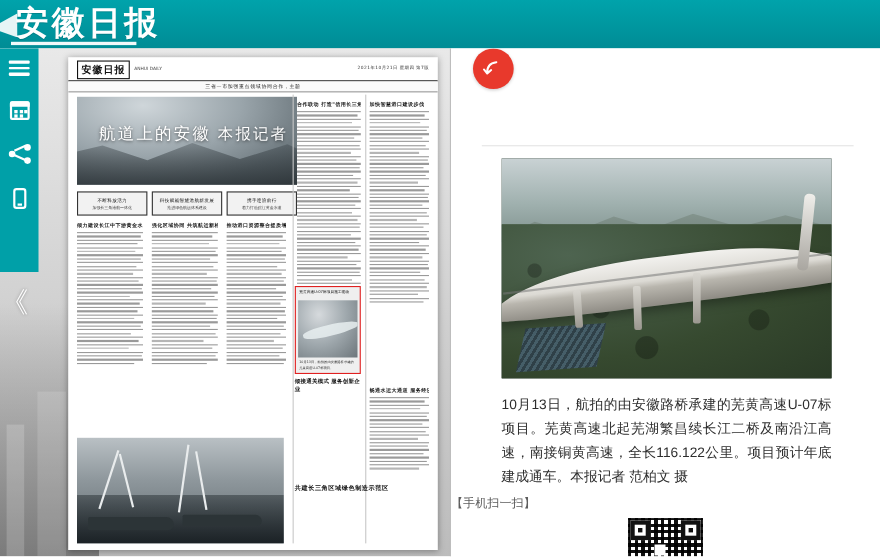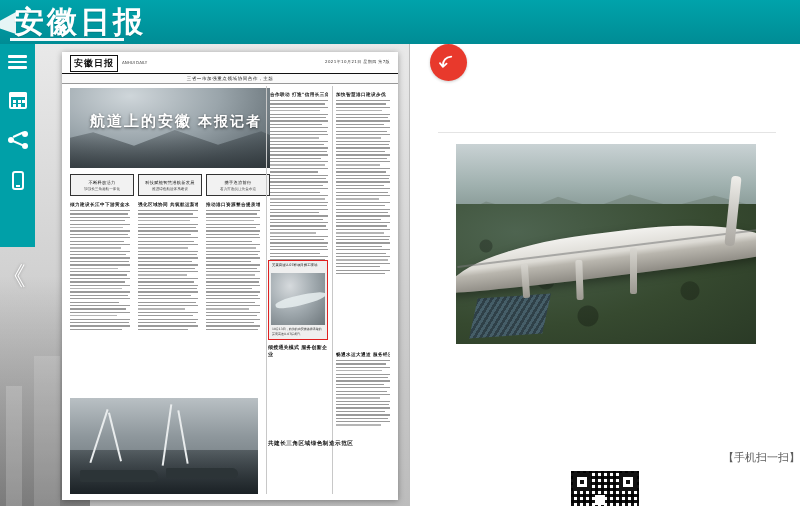--- a/index.html
+++ b/index.html
@@ -197,21 +197,21 @@
       radial-gradient(ellipse at 30% 10%, #cfd6da 0%, #9aa5ab 45%, #6f7a80 75%, #565f64 100%);
     overflow: hidden;
   }
   .hero-photo::before {
     content: ""; position: absolute; left: -10%; bottom: -10%; width: 120%; height: 70%;
     background: linear-gradient(180deg, rgba(60,70,75,.2) 0%, rgba(35,42,46,.85) 100%);
     clip-path: polygon(0 40%, 18% 22%, 35% 46%, 52% 18%, 70% 44%, 88% 20%, 100% 42%, 100% 100%, 0 100%);
   }
   .hero-title {
     position: absolute; left: 20px; top: 24px;
-    font-family: "DejaVu Serif", serif; font-size: 15px; font-weight: bold; color: #fff;
+    font-family: "DejaVu Serif", serif; font-size: 15px; font-weight: normal; color: #fff;
     letter-spacing: 2px; text-shadow: 0 1px 3px rgba(0,0,0,.6);
     white-space: nowrap;
   }
   .hero-title.second { left: 128px; top: 25px; font-size: 14px; }
 
   
   .subboxes { position: absolute; left: 8px; top: 122px; width: 200px; height: 22px; display: flex; gap: 4px; }
   .subbox {
     flex: 1; border: .8px solid #333; background: #f2f2f2;
     display: flex; flex-direction: column; align-items: center; justify-content: center;
@@ -382,21 +382,21 @@
     opacity: .9;
   }
 
   .caption {
     position: absolute; left: 46px; top: 314px; width: 300px;
     font-size: 12.5px; line-height: 1.72; color: #2d2d2d;
     text-align: justify;
   }
   .scan-label {
     position: absolute; left: 0; right: 0; top: 406px;
-    text-align: right;
+    text-align: left;
     font-size: 11px; color: #5d5d5d;
   }
   .qr-wrap {
     position: absolute; left: 50%; transform: translateX(-50%); top: 424px;
     width: 74px; height: 74px;
     background: #ffffff; padding: 3px;
   }
   .qr {
     width: 100%; height: 100%;
     background-color: #fff;
@@ -797,20 +797,21 @@
       <div class="vp-ridge"></div>
       <div class="vp-forest"></div>
       <div class="vp-panel"></div>
       <div class="vp-road"></div>
       <div class="vp-pier" style="left:22%; top:60%; height:34px; transform:rotate(-4deg);"></div>
       <div class="vp-pier" style="left:40%; top:58%; height:40px; transform:rotate(-2deg);"></div>
       <div class="vp-pier" style="left:58%; top:52%; height:46px;"></div>
       <div class="vp-tower"></div>
     </div>
 
+    <div class="caption">10月13日，航拍的由安徽路桥承建的芜黄高速U-07标项目。芜黄高速北起芜湖繁昌续长江二桥及南沿江高速，南接铜黄高速，全长116.122公里。项目预计年底建成通车。本报记者 范柏文 摄</div>
 
     <div class="scan-label">【手机扫一扫】</div>
 
     <div class="qr-wrap">
       <div class="qr">
         <div class="quiet"></div>
         <div class="eye tl">
             <i></i>
           </div>
         <div class="eye tr">

